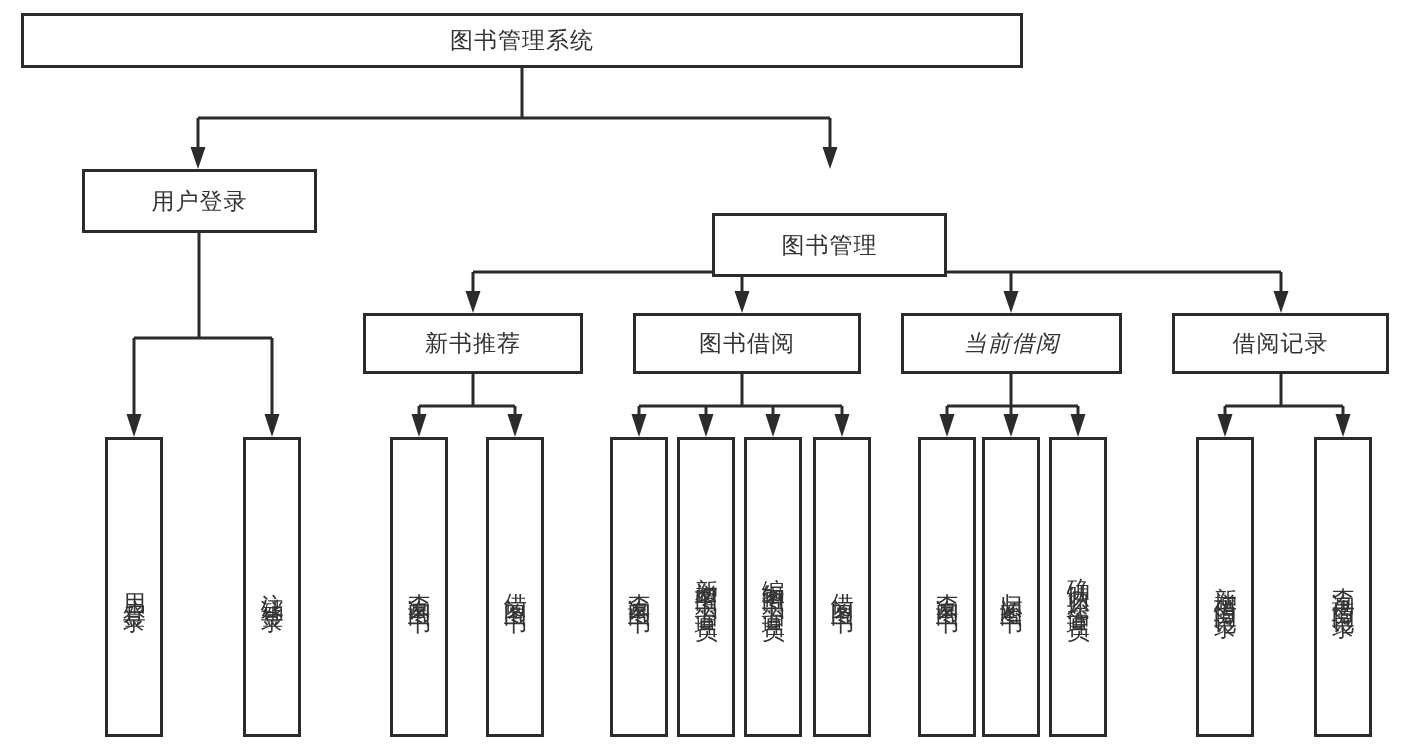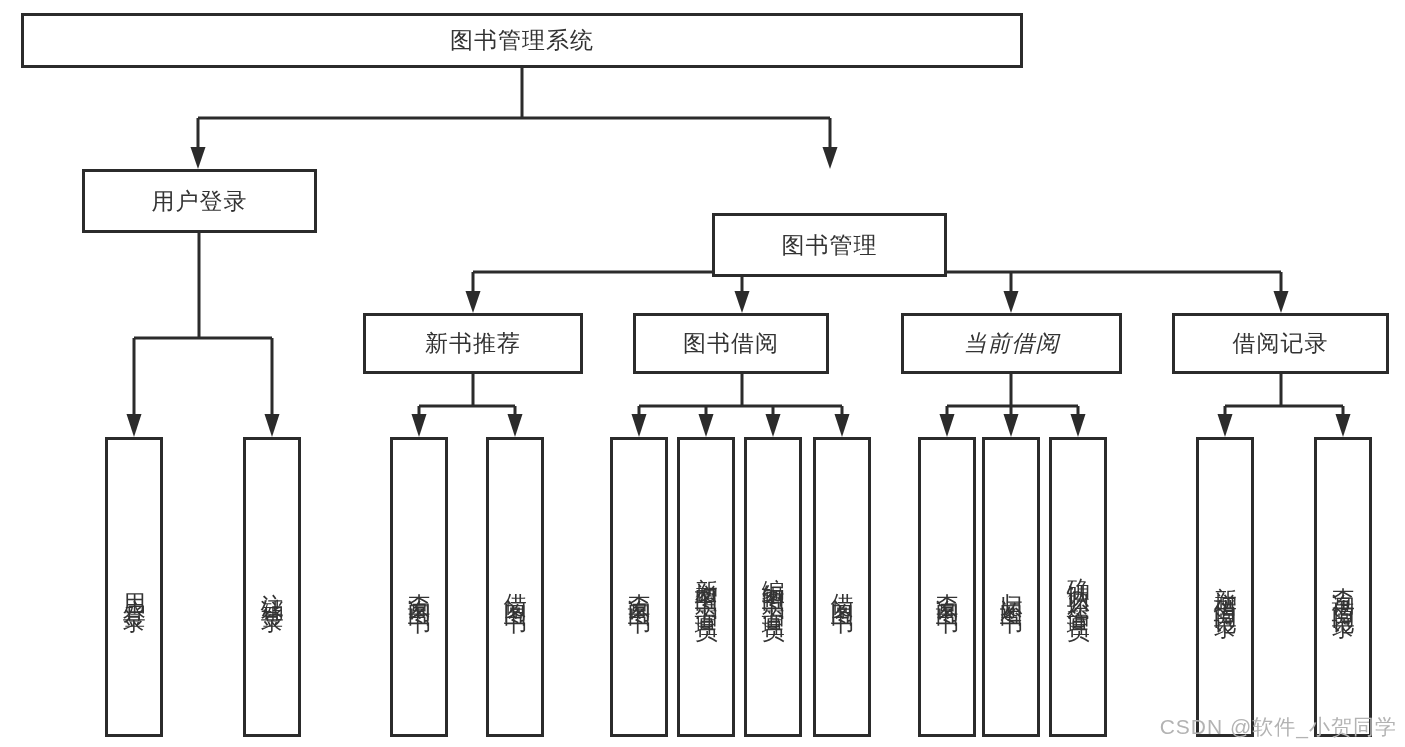--- a/index.html
+++ b/index.html
@@ -111,21 +111,21 @@
   <div class="box" style="left:82px; top:169px; width:235px; height:64px;">
     <span class="hlabel">用户登录</span>
   </div>
   <div class="box" style="left:712px; top:169px; width:235px; height:64px;margin-top:44px;">
     <span class="hlabel">图书管理</span>
   </div>
 
   <div class="box" style="left:363px; top:313px; width:220px; height:61px;">
     <span class="hlabel">新书推荐</span>
   </div>
-  <div class="box" style="left:633px; top:313px; width:196px; height:61px;">
+  <div class="box" style="left:633px; top:313px; width:228px; height:61px;">
     <span class="hlabel">图书借阅</span>
   </div>
   <div class="box" style="left:901px; top:313px; width:221px; height:61px;font-style:italic;">
     <span class="hlabel">当前借阅</span>
   </div>
   <div class="box" style="left:1172px; top:313px; width:217px; height:61px;">
     <span class="hlabel">借阅记录</span>
   </div>
 
   <div class="box leaf" style="left:105px; top:437px; width:58px; height:300px;">
@@ -165,15 +165,14 @@
     <span class="vtext">确认归还（管理员）</span>
   </div>
 
   <div class="box leaf" style="left:1196px; top:437px; width:58px; height:300px;">
     <span class="vtext">新增借阅记录</span>
   </div>
   <div class="box leaf" style="left:1314px; top:437px; width:58px; height:300px;">
     <span class="vtext">查询借阅记录</span>
   </div>
 
-  <div class="watermark">CSDN @软件_小贺同学</div>
 
 </div>
 
 </body></html>

